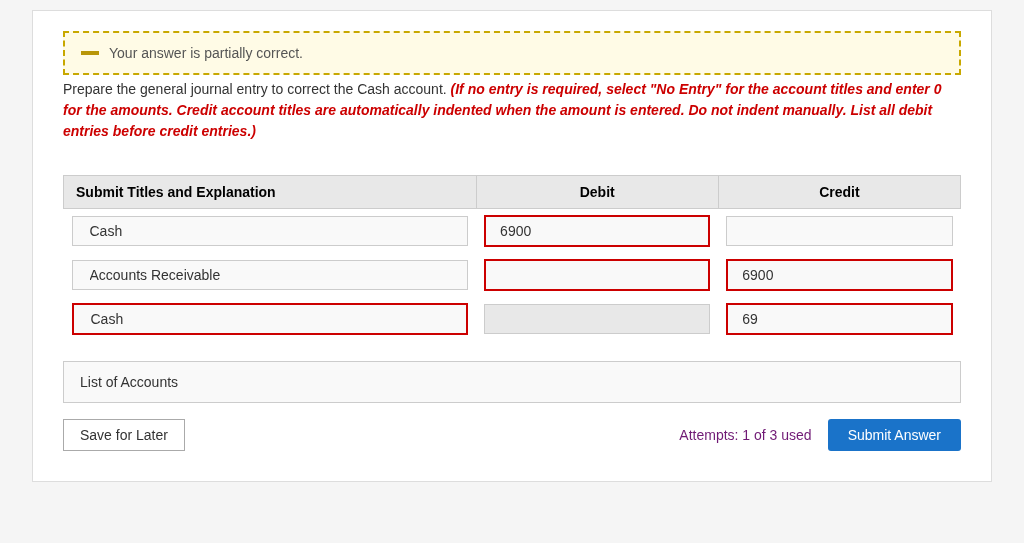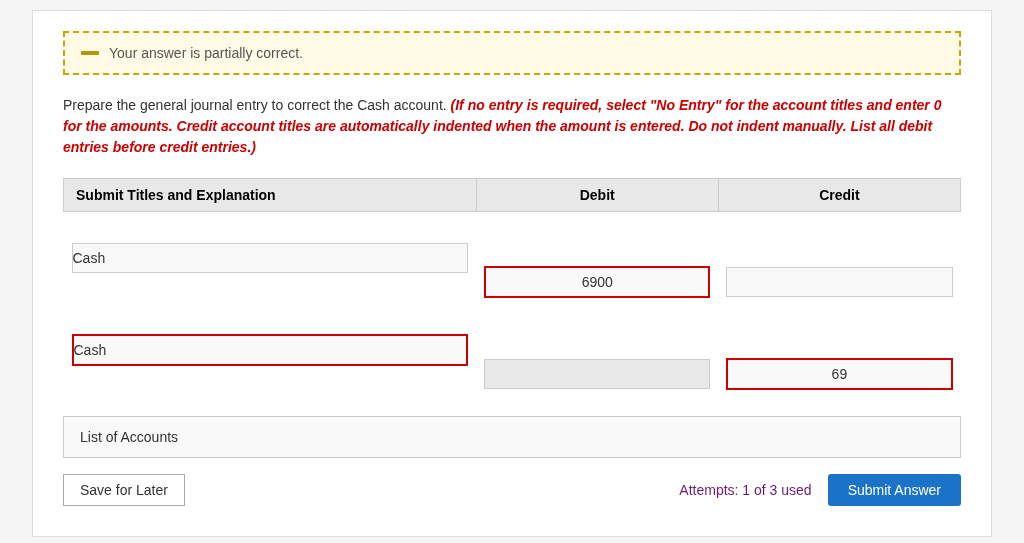--- a/index.html
+++ b/index.html
@@ -19,34 +19,34 @@
       padding: 20px 30px 30px 30px;
       border: 1px solid #ddd;
     }
     .partial-correct-banner {
       border: 2px dashed #c8a800;
       background: #fffbe6;
       padding: 12px 16px;
       display: flex;
       align-items: center;
       gap: 10px;
-      margin-bottom: 20px;
+      margin-bottom: 4px;
     }
     .banner-icon {
       width: 18px;
       height: 4px;
       background: #b8960a;
       flex-shrink: 0;
     }
     .banner-text {
       color: #555;
       font-size: 14px;
     }
     .instructions {
-      margin-bottom: 20px;
+      margin-bottom: 33px;
       line-height: 1.5;
       font-size: 14px;
       color: #333;
     }
     .instructions .italic-red {
       color: #cc0000;
       font-style: italic;
       font-weight: bold;
     }
     .journal-table {
@@ -65,38 +65,37 @@
     .journal-table thead tr th:first-child {
       text-align: left;
     }
     .journal-table tbody tr td {
       padding: 6px 8px;
       border: none;
       vertical-align: middle;
     }
     .account-input {
       width: 100%;
-      padding: 6px 0;
+      padding: 6px 17px;
       font-size: 14px;
       border: 1px solid #ccc;
       background: #f9f9f9;
       color: #333;
     }
     .account-input.red-border {
       border: 2px solid #cc0000;
     }
     .amount-input {
       width: 100%;
-      padding: 6px 26px;
+      padding: 6px 14px;
       font-size: 14px;
-      text-align: center;
+      text-align: left;
       border: 1px solid #ccc;
       background: #f9f9f9;
       color: #333;
-      margin-top: 48px;
     }
     .amount-input.red-border {
       border: 2px solid #cc0000;
     }
     .amount-input.gray-bg {
       background: #e8e8e8;
     }
     .collapsible-section {
       border: 1px solid #ccc;
       background: #f9f9f9;
@@ -163,20 +162,25 @@
       </tr>
     </thead>
     <tbody id="journal-body">
 
     <tr>
           <td><input type="text" class="account-input" value="Cash" style=""></td>
           <td><input type="text" class="amount-input red-border" value="6900" style=""></td>
           <td><input type="text" class="amount-input" style=""></td>
         </tr>
         <tr>
+          <td><input type="text" class="account-input" value="Accounts Receivable" style=""></td>
+          <td><input type="text" class="amount-input red-border" style=""></td>
+          <td><input type="text" class="amount-input red-border" value="6900" style=""></td>
+        </tr>
+        <tr>
           <td><input type="text" class="account-input red-border" value="Cash" style=""></td>
           <td><input type="text" class="amount-input gray-bg" style=""></td>
           <td><input type="text" class="amount-input red-border" value="69" style=""></td>
         </tr>
       </tbody>
   </table>
 
   <div class="collapsible-section">
     <span>List of Accounts</span>
   </div>

